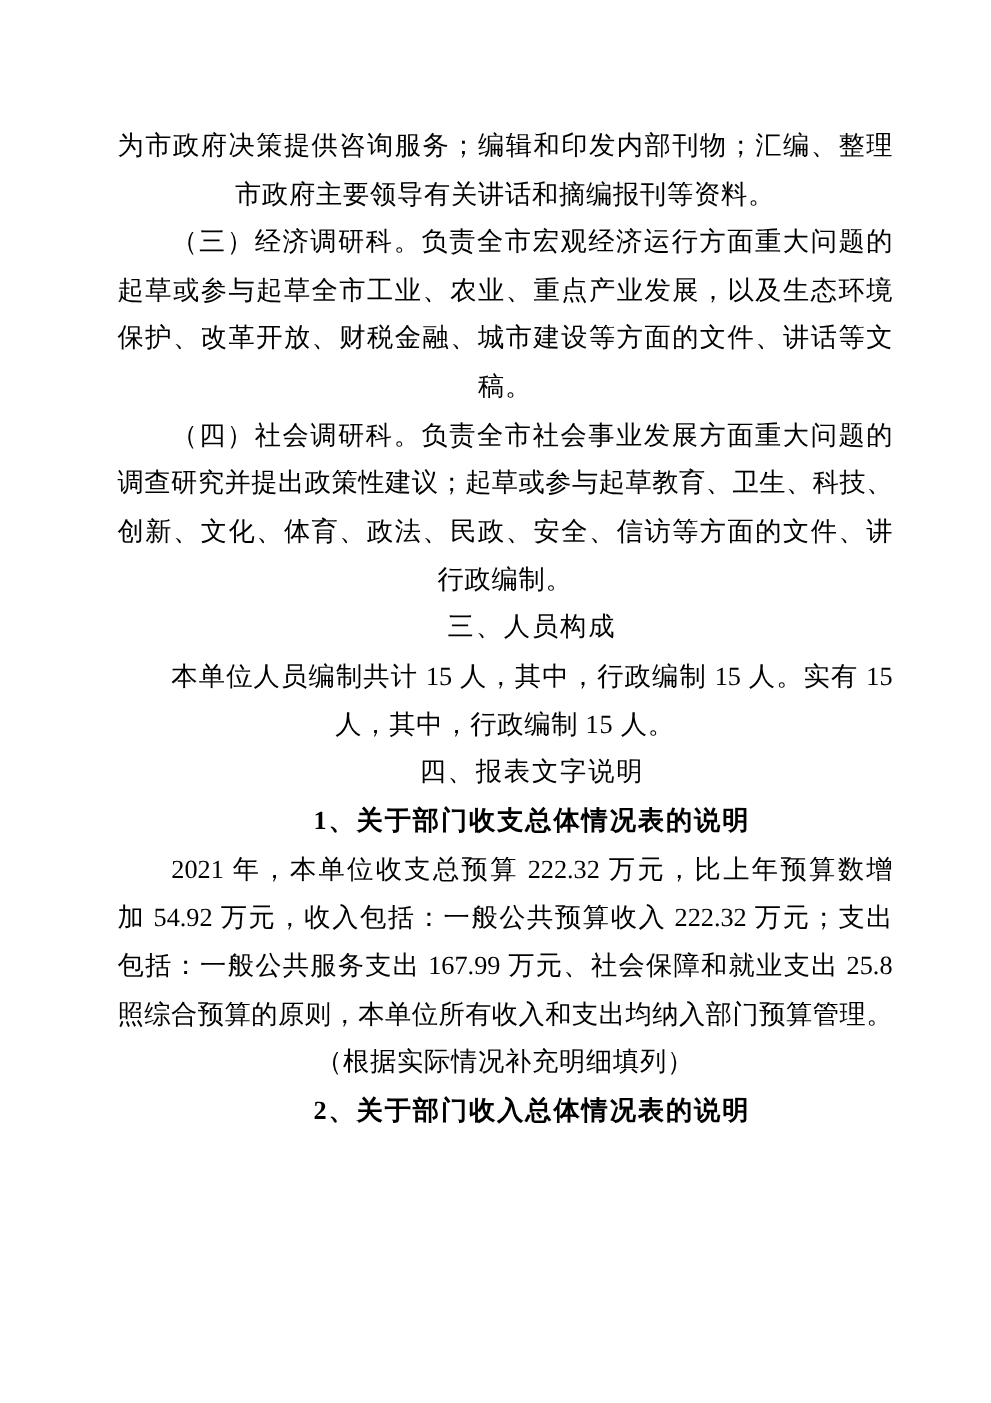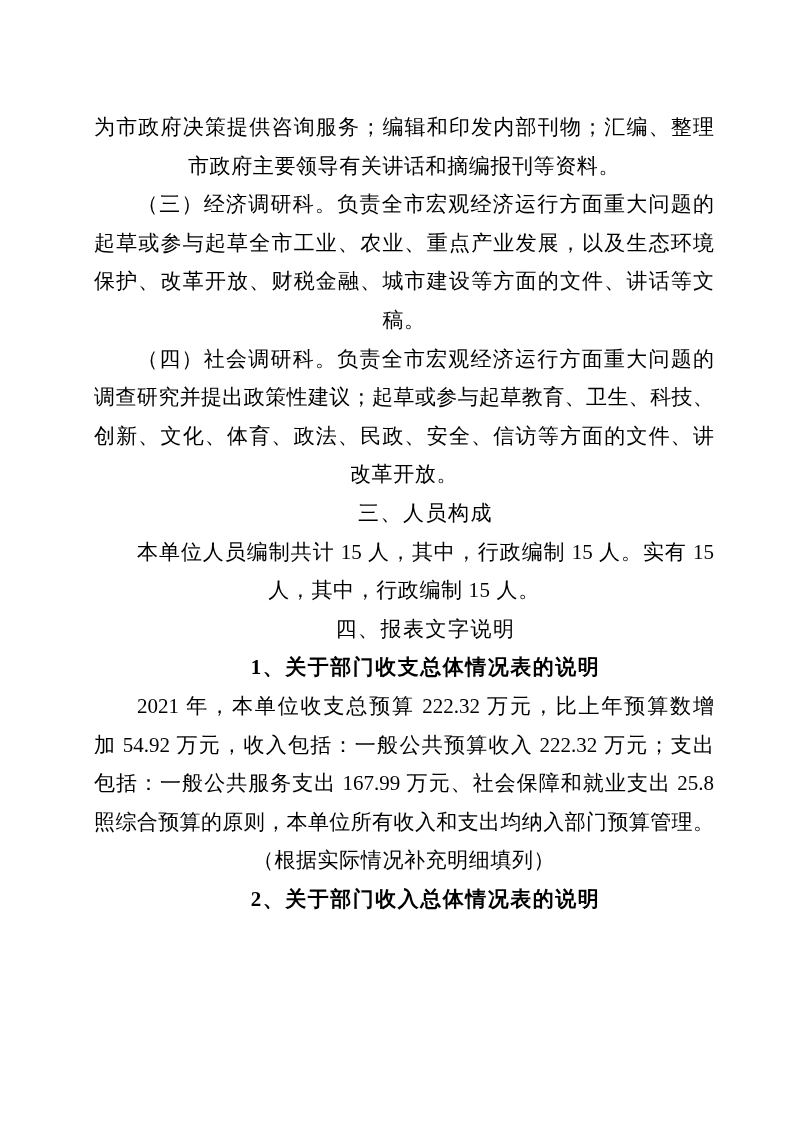--- a/index.html
+++ b/index.html
@@ -12,21 +12,21 @@
     width: 793px;
     height: 1122px;
     background: #ffffff;
     overflow: hidden;
     color: #000000;
     font-family: "Liberation Serif", "DejaVu Serif", serif;
   }
   .textblock {
     position: absolute;
     left: 94px;
-    top: 108px;
+    top: 97px;
     width: 620px;
   }
   .ln {
     height: 38.6px;
     line-height: 38.6px;
     font-size: 21px;
     letter-spacing: 0.6px;
     white-space: nowrap;
     overflow: visible;
     text-align: center;
@@ -59,24 +59,24 @@
 
 <div class="page">
   <div class="textblock">
 
     <div class="ln jf">为市政府决策提供咨询服务；编辑和印发内部刊物；汇编、整理</div>
     <div class="ln">市政府主要领导有关讲话和摘编报刊等资料。</div>
     <div class="ln ind jf">（三）经济调研科。负责全市宏观经济运行方面重大问题的</div>
     <div class="ln jf">起草或参与起草全市工业、农业、重点产业发展，以及生态环境</div>
     <div class="ln jf">保护、改革开放、财税金融、城市建设等方面的文件、讲话等文</div>
     <div class="ln">稿。</div>
-    <div class="ln ind jf">（四）社会调研科。负责全市宏观经济运行方面重大问题的</div>
+    <div class="ln ind jf">（四）社会调研科。负责全市社会事业发展方面重大问题的</div>
     <div class="ln jf">调查研究并提出政策性建议；起草或参与起草教育、卫生、科技、</div>
     <div class="ln jf">创新、文化、体育、政法、民政、安全、信访等方面的文件、讲</div>
-    <div class="ln">改革开放。</div>
+    <div class="ln">行政编制。</div>
     <div class="ln ind hei">三、人员构成</div>
     <div class="ln ind jf">本单位人员编制共计 15 人，其中，行政编制 15 人。实有 15</div>
     <div class="ln">人，其中，行政编制 15 人。</div>
     <div class="ln ind hei">四、报表文字说明</div>
     <div class="ln ind kai">1、关于部门收支总体情况表的说明</div>
     <div class="ln ind jf">2021 年，本单位收支总预算 222.32 万元，比上年预算数增</div>
     <div class="ln jf">加 54.92 万元，收入包括：一般公共预算收入 222.32 万元；支出</div>
     <div class="ln jf">包括：一般公共服务支出 167.99 万元、社会保障和就业支出 25.8</div>
     <div class="ln jf">照综合预算的原则，本单位所有收入和支出均纳入部门预算管理。</div>
     <div class="ln">（根据实际情况补充明细填列）</div>

